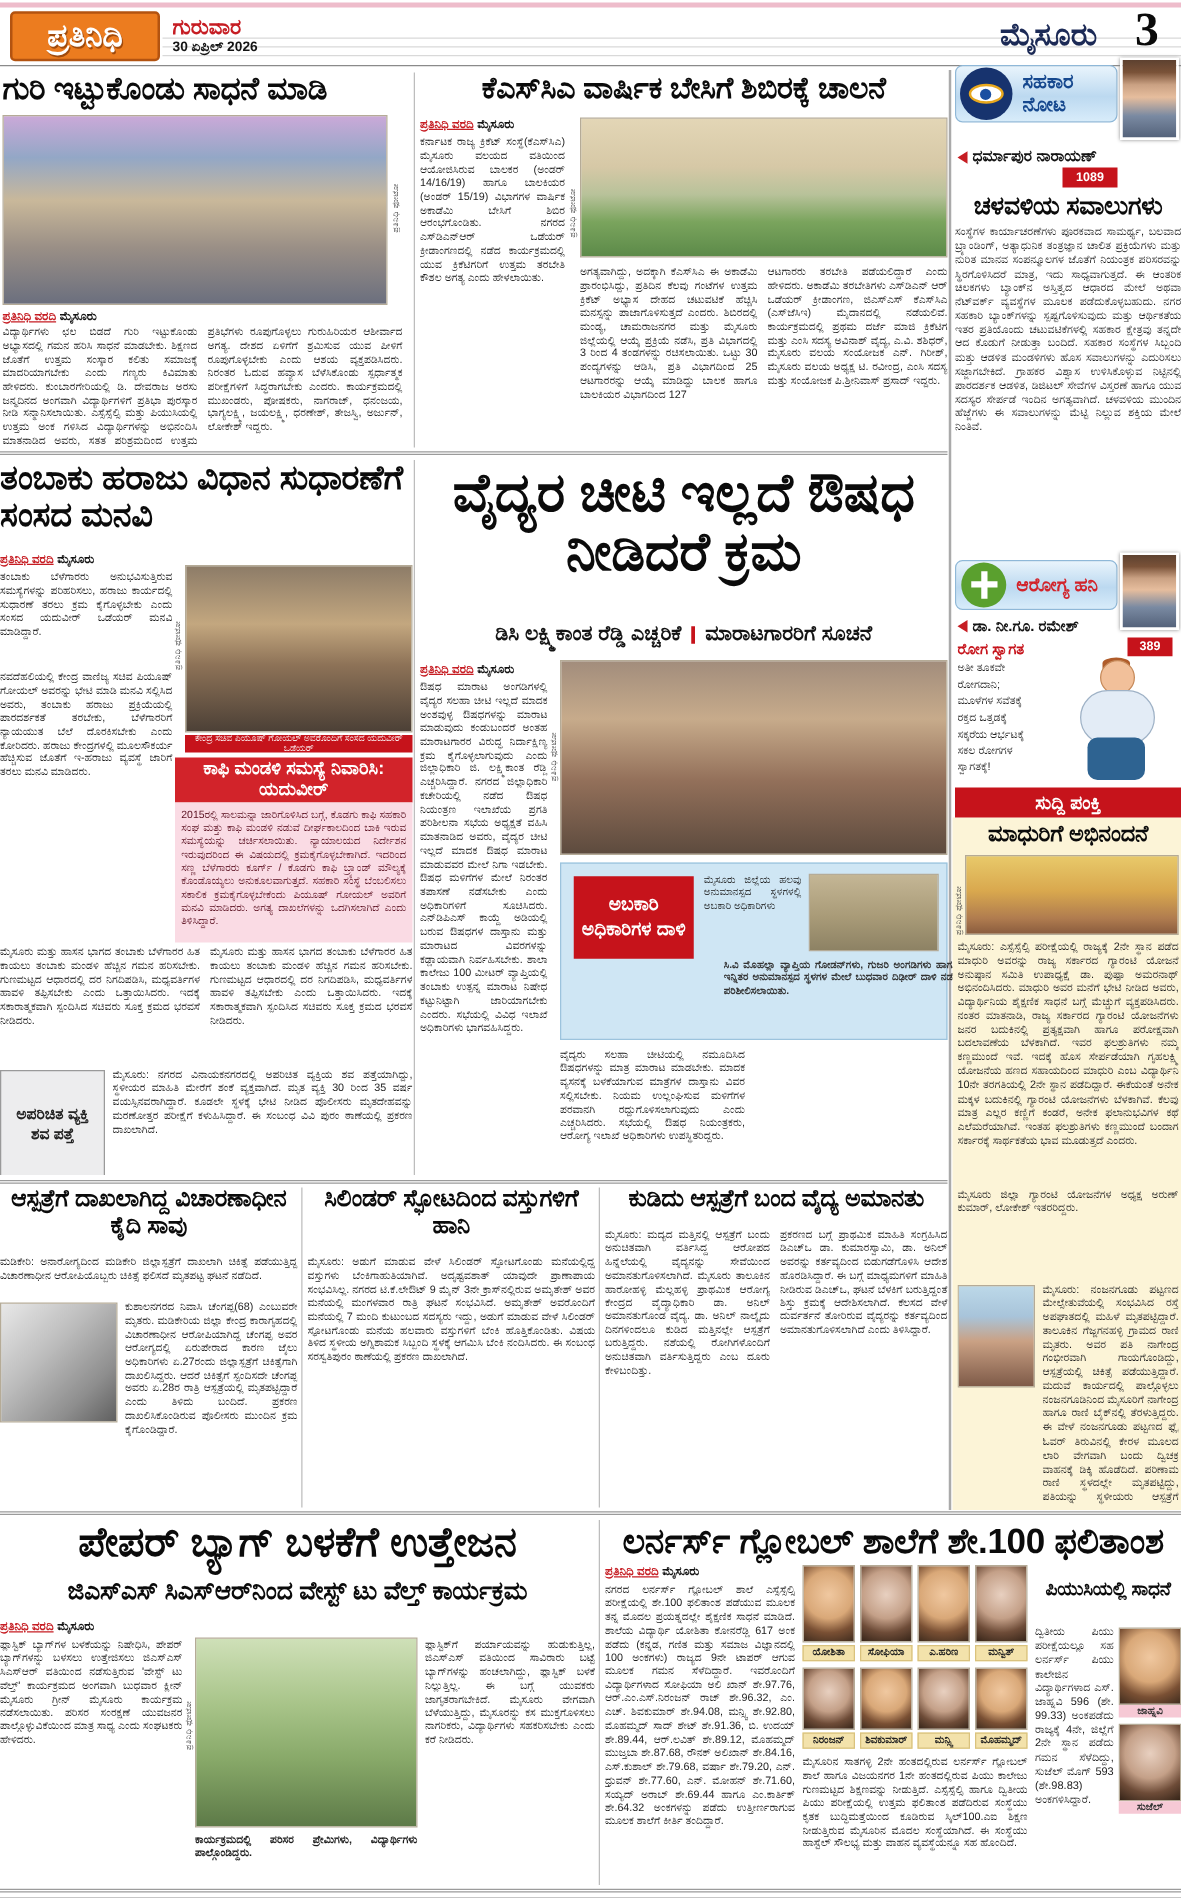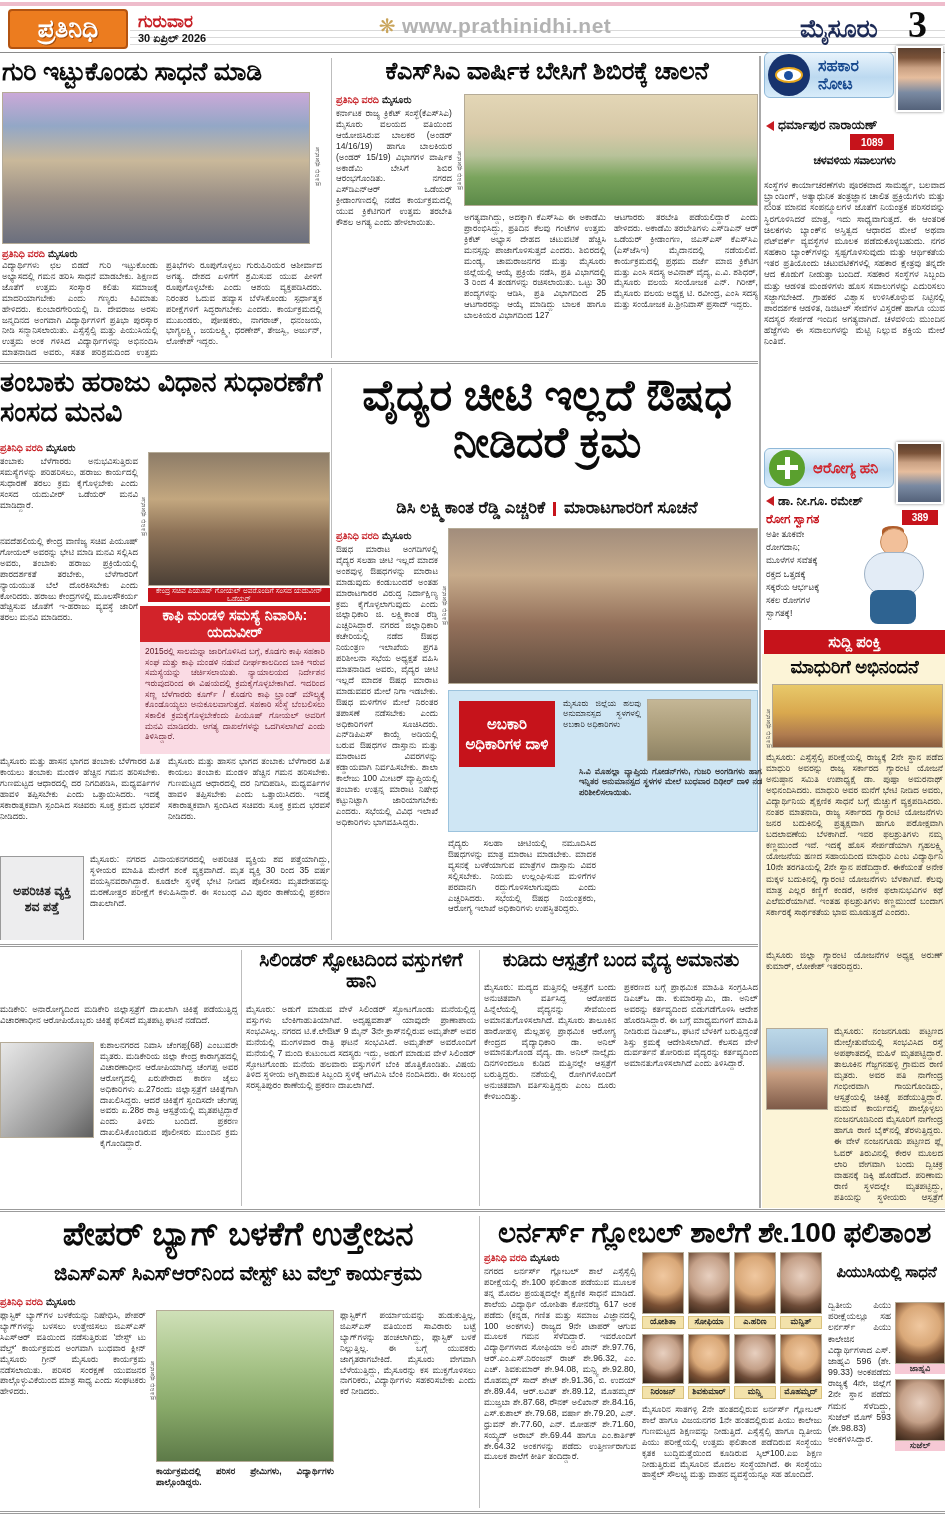--- a/index.html
+++ b/index.html
@@ -3,21 +3,21 @@
 <meta charset="utf-8">
 <style>
   html,body{margin:0;padding:0;background:#9a9a9a;}
   #canvas{position:relative;width:945px;height:1518px;background:#ffffff;
     font-family:"Liberation Sans","DejaVu Sans",sans-serif;color:#141414;overflow:hidden;}
   .abs{position:absolute;box-sizing:border-box;}
   .t{font-size:8.6px;line-height:1.27;text-align:justify;color:#1d1d1d;overflow:hidden;}
   .hl{font-weight:bold;color:#0b0b0b;line-height:1.1;letter-spacing:-0.2px;}
   .ctr{text-align:center;}
   .by{font-size:9.5px;font-weight:bold;}
-  .byp{color:#c61d23;} .byc{color:#141414;margin-left:3px;}
+  .byp{color:#c61d23;text-decoration:underline;} .byc{color:#141414;margin-left:3px;}
   .vrule{border-left:1px solid #bdbdbd;width:0;}
   .hrule{height:3px;border-top:1px solid #9b9b9b;border-bottom:1px solid #9b9b9b;}
   .thinline{height:0;border-top:1px solid #d9d9d9;}
   .vcred{writing-mode:vertical-rl;transform:rotate(180deg);font-size:6.3px;color:#444;letter-spacing:.5px;}
   
   .ph{background:#cfc6b4;border:1px solid #b5ab97;}
   .ph-award{background:linear-gradient(180deg,#caa9d8 0%,#93a7c6 22%,#c9b89a 45%,#9a8f86 70%,#6b6f7e 100%);}
   .ph-cricket{background:linear-gradient(180deg,#e3d6b6 0%,#d6c8a6 35%,#b8c29a 55%,#7aa45d 75%,#5c8a49 100%);}
   .ph-office{background:linear-gradient(180deg,#8d7c68 0%,#c3a77f 35%,#8d7257 60%,#4c4036 100%);}
   .ph-raid{background:linear-gradient(180deg,#a28d7c 0%,#c7ab8b 30%,#93705a 62%,#5d4b3e 100%);}
@@ -86,23 +86,20 @@
   <div class="abs thinline" style="left:130px;top:30px;width:815px;"></div>
   <div class="abs thinline" style="left:130px;top:37px;width:815px;"></div>
   <div class="abs thinline" style="left:130px;top:44px;width:815px;"></div>
   <div class="abs logo" style="left:8px;top:9px;width:120px;height:40px;">
     <span>ಪ್ರತಿನಿಧಿ</span>
   </div>
   <div class="abs" style="left:138px;top:12px;width:110px;">
     <div class="day">ಗುರುವಾರ</div>
     <div class="date">30 ಏಪ್ರಿಲ್ 2026</div>
   </div>
-  <div class="abs site" style="left:330px;top:14px;width:330px;text-align:center;">
-    <span class="siteicon">❋</span><span>www.prathinidhi.net</span>
-  </div>
   <div class="abs edition" style="left:800px;top:14px;">ಮೈಸೂರು</div>
   <div class="abs pagenum" style="left:908px;top:2px;">3</div>
   <div class="abs" style="left:0;top:52px;width:945px;height:0;border-top:1px solid #8a8a8a;"></div>
 
   <div class="abs" style="left:759px;top:56px;height:1152px;width:2px;border-left:1px solid #aaa;border-right:1px solid #aaa;"></div>
 
   <div class="abs hl" style="left:2px;top:58px;width:328px;font-size:25px;">ಗುರಿ ಇಟ್ಟುಕೊಂಡು ಸಾಧನೆ ಮಾಡಿ</div>
   <div class="abs ph ph-award" style="left:2px;top:92px;width:308px;height:152px;"></div>
   <div class="abs vcred" style="left:313px;top:96px;height:90px;">ಪ್ರತಿನಿಧಿ ಫೋಟೋ</div>
   <div class="abs by" style="left:2px;top:248px;">
@@ -154,20 +151,21 @@
   <div class="abs ph ph-raid" style="left:448px;top:528px;width:310px;height:156px;"></div>
   <div class="abs bluebox" style="left:448px;top:690px;width:310px;height:142px;">
     <div class="redlabel abs" style="left:10px;top:10px;width:96px;height:66px;">ಅಬಕಾರಿ ಅಧಿಕಾರಿಗಳ ದಾಳಿ</div>
     <div class="t abs" style="left:114px;top:8px;width:78px;height:126px;font-size:8.2px;">ಮೈಸೂರು ಜಿಲ್ಲೆಯ ಹಲವು ಅನುಮಾನಸ್ಪದ ಸ್ಥಳಗಳಲ್ಲಿ ಅಬಕಾರಿ ಅಧಿಕಾರಿಗಳು</div>
     <div class="ph ph-police abs" style="left:198px;top:8px;width:104px;height:62px;"></div>
     <div class="t abs" style="left:114px;top:76px;width:188px;height:60px;font-size:8.2px;font-weight:bold;color:#333;margin-left:16px;">ಸಿ.ವಿ ಮೊಹಲ್ಲಾ ವ್ಯಾಪ್ತಿಯ ಗೋಡನ್‌ಗಳು, ಗುಜರಿ ಅಂಗಡಿಗಳು ಹಾಗೂ ಇನ್ನಿತರ ಅನುಮಾನಸ್ಪದ ಸ್ಥಳಗಳ ಮೇಲೆ ಬುಧವಾರ ದಿಢೀರ್ ದಾಳಿ ನಡೆಸಿ ಪರಿಶೀಲಿಸಲಾಯಿತು.</div>
   </div>
   <div class="abs t" style="left:448px;top:838px;width:148px;height:102px;">ವೈದ್ಯರು ಸಲಹಾ ಚೀಟಿಯಲ್ಲಿ ನಮೂದಿಸಿದ ಔಷಧಗಳನ್ನು ಮಾತ್ರ ಮಾರಾಟ ಮಾಡಬೇಕು. ಮಾದಕ ವ್ಯಸನಕ್ಕೆ ಬಳಕೆಯಾಗುವ ಮಾತ್ರೆಗಳ ದಾಸ್ತಾನು ವಿವರ ಸಲ್ಲಿಸಬೇಕು. ನಿಯಮ ಉಲ್ಲಂಘಿಸುವ ಮಳಿಗೆಗಳ ಪರವಾನಗಿ ರದ್ದುಗೊಳಿಸಲಾಗುವುದು ಎಂದು ಎಚ್ಚರಿಸಿದರು. ಸಭೆಯಲ್ಲಿ ಔಷಧ ನಿಯಂತ್ರಕರು, ಆರೋಗ್ಯ ಇಲಾಖೆ ಅಧಿಕಾರಿಗಳು ಉಪಸ್ಥಿತರಿದ್ದರು.</div>
   <div class="abs hrule" style="left:0;top:944px;width:758px;"></div>
 
+  <div class="abs hl ctr" style="left:0;top:950px;width:238px;font-size:19px;">ಆಸ್ಪತ್ರೆಗೆ ದಾಖಲಾಗಿದ್ದ ವಿಚಾರಣಾಧೀನ ಕೈದಿ ಸಾವು</div>
   <div class="abs t" style="left:0;top:1004px;width:238px;height:34px;">ಮಡಿಕೇರಿ: ಅನಾರೋಗ್ಯದಿಂದ ಮಡಿಕೇರಿ ಜಿಲ್ಲಾಸ್ಪತ್ರೆಗೆ ದಾಖಲಾಗಿ ಚಿಕಿತ್ಸೆ ಪಡೆಯುತ್ತಿದ್ದ ವಿಚಾರಣಾಧೀನ ಆರೋಪಿಯೊಬ್ಬರು ಚಿಕಿತ್ಸೆ ಫಲಿಸದೆ ಮೃತಪಟ್ಟ ಘಟನೆ ನಡೆದಿದೆ.</div>
   <div class="abs" style="left:0;top:1040px;width:238px;height:166px;overflow:hidden;">
     <div class="ph ph-body floatph" style="width:92px;height:94px;"></div>
     <div class="t" style="height:166px;">ಕುಶಾಲನಗರದ ನಿವಾಸಿ ಚೆಂಗಪ್ಪ(68) ಎಂಬುವರೇ ಮೃತರು. ಮಡಿಕೇರಿಯ ಜಿಲ್ಲಾ ಕೇಂದ್ರ ಕಾರಾಗೃಹದಲ್ಲಿ ವಿಚಾರಣಾಧೀನ ಆರೋಪಿಯಾಗಿದ್ದ ಚೆಂಗಪ್ಪ ಅವರ ಆರೋಗ್ಯದಲ್ಲಿ ಏರುಪೇರಾದ ಕಾರಣ ಜೈಲು ಅಧಿಕಾರಿಗಳು ಏ.27ರಂದು ಜಿಲ್ಲಾಸ್ಪತ್ರೆಗೆ ಚಿಕಿತ್ಸೆಗಾಗಿ ದಾಖಲಿಸಿದ್ದರು. ಆದರೆ ಚಿಕಿತ್ಸೆಗೆ ಸ್ಪಂದಿಸದೇ ಚೆಂಗಪ್ಪ ಅವರು ಏ.28ರ ರಾತ್ರಿ ಆಸ್ಪತ್ರೆಯಲ್ಲಿ ಮೃತಪಟ್ಟಿದ್ದಾರೆ ಎಂದು ತಿಳಿದು ಬಂದಿದೆ. ಪ್ರಕರಣ ದಾಖಲಿಸಿಕೊಂಡಿರುವ ಪೊಲೀಸರು ಮುಂದಿನ ಕ್ರಮ ಕೈಗೊಂಡಿದ್ದಾರೆ.</div>
   </div>
   <div class="abs vrule" style="left:241px;top:950px;height:256px;"></div>
 
   <div class="abs hl ctr" style="left:246px;top:950px;width:230px;font-size:19px;">ಸಿಲಿಂಡರ್ ಸ್ಫೋಟದಿಂದ ವಸ್ತುಗಳಿಗೆ ಹಾನಿ</div>
   <div class="abs t" style="left:246px;top:1004px;width:230px;height:200px;">ಮೈಸೂರು: ಅಡುಗೆ ಮಾಡುವ ವೇಳೆ ಸಿಲಿಂಡರ್ ಸ್ಫೋಟಗೊಂಡು ಮನೆಯಲ್ಲಿದ್ದ ವಸ್ತುಗಳು ಬೆಂಕಿಗಾಹುತಿಯಾಗಿವೆ. ಅದೃಷ್ಟವಶಾತ್ ಯಾವುದೇ ಪ್ರಾಣಾಪಾಯ ಸಂಭವಿಸಿಲ್ಲ. ನಗರದ ಟಿ.ಕೆ.ಲೇಔಟ್ 9 ಮೈನ್ 3ನೇ ಕ್ರಾಸ್‌ನಲ್ಲಿರುವ ಅಮೃತೇಶ್ ಅವರ ಮನೆಯಲ್ಲಿ ಮಂಗಳವಾರ ರಾತ್ರಿ ಘಟನೆ ಸಂಭವಿಸಿದೆ. ಅಮೃತೇಶ್ ಅವರೊಂದಿಗೆ ಮನೆಯಲ್ಲಿ 7 ಮಂದಿ ಕುಟುಂಬದ ಸದಸ್ಯರು ಇದ್ದು, ಅಡುಗೆ ಮಾಡುವ ವೇಳೆ ಸಿಲಿಂಡರ್ ಸ್ಫೋಟಗೊಂಡು ಮನೆಯ ಹಲವಾರು ವಸ್ತುಗಳಿಗೆ ಬೆಂಕಿ ಹೊತ್ತಿಕೊಂಡಿತು. ವಿಷಯ ತಿಳಿದ ಸ್ಥಳೀಯ ಅಗ್ನಿಶಾಮಕ ಸಿಬ್ಬಂದಿ ಸ್ಥಳಕ್ಕೆ ಆಗಮಿಸಿ ಬೆಂಕಿ ನಂದಿಸಿದರು. ಈ ಸಂಬಂಧ ಸರಸ್ವತಿಪುರಂ ಠಾಣೆಯಲ್ಲಿ ಪ್ರಕರಣ ದಾಖಲಾಗಿದೆ.</div>
   <div class="abs vrule" style="left:479px;top:950px;height:256px;"></div>
@@ -232,21 +230,21 @@
         <span class="p"></span>
       </span>
     <span class="banner-title" style="font-size:16px;">ಸಹಕಾರ ನೋಟ</span>
   </div>
   <div class="abs portrait" style="left:896px;top:46px;width:47px;height:66px;"></div>
   <div class="abs author" style="left:766px;top:118px;">
     <span class="tri"></span>
     <span>ಧರ್ಮಾಪುರ ನಾರಾಯಣ್</span>
   </div>
   <div class="abs badge" style="left:850px;top:134px;width:44px;height:16px;">1089</div>
-  <div class="abs hl ctr" style="left:764px;top:154px;width:181px;font-size:11px;">ಚಳವಳಿಯ ಸವಾಲುಗಳು</div>
+  <div class="abs hl ctr" style="left:764px;top:154px;width:181px;font-size:20px;">ಚಳವಳಿಯ ಸವಾಲುಗಳು</div>
   <div class="abs t" style="left:764px;top:180px;width:181px;height:262px;font-size:8.8px;">ಸಂಸ್ಥೆಗಳ ಕಾರ್ಯಾಚರಣೆಗಳು ಪೂರಕವಾದ ಸಾಮರ್ಥ್ಯ, ಬಲವಾದ ಬ್ರ್ಯಾಂಡಿಂಗ್, ಅತ್ಯಾಧುನಿಕ ತಂತ್ರಜ್ಞಾನ ಚಾಲಿತ ಪ್ರಕ್ರಿಯೆಗಳು ಮತ್ತು ನುರಿತ ಮಾನವ ಸಂಪನ್ಮೂಲಗಳ ಜೊತೆಗೆ ನಿಯಂತ್ರಕ ಪರಿಸರವನ್ನು ಸ್ಥಿರಗೊಳಿಸಿದರೆ ಮಾತ್ರ, ಇದು ಸಾಧ್ಯವಾಗುತ್ತದೆ. ಈ ಆಂತರಿಕ ಚಿಲಕಗಳು ಬ್ಯಾಂಕ್‌ನ ಅಸ್ತಿತ್ವದ ಆಧಾರದ ಮೇಲೆ ಅಥವಾ ನೆಟ್‌ವರ್ಕ್ ವ್ಯವಸ್ಥೆಗಳ ಮೂಲಕ ಪಡೆದುಕೊಳ್ಳಬಹುದು. ನಗರ ಸಹಕಾರಿ ಬ್ಯಾಂಕ್‌ಗಳನ್ನು ಸ್ಪಷ್ಟಗೊಳಿಸುವುದು ಮತ್ತು ಆರ್ಥಿಕತೆಯ ಇತರ ಪ್ರತಿಯೊಂದು ಚಟುವಟಿಕೆಗಳಲ್ಲಿ ಸಹಕಾರ ಕ್ಷೇತ್ರವು ತನ್ನದೇ ಆದ ಕೊಡುಗೆ ನೀಡುತ್ತಾ ಬಂದಿದೆ. ಸಹಕಾರ ಸಂಸ್ಥೆಗಳ ಸಿಬ್ಬಂದಿ ಮತ್ತು ಆಡಳಿತ ಮಂಡಳಿಗಳು ಹೊಸ ಸವಾಲುಗಳನ್ನು ಎದುರಿಸಲು ಸಜ್ಜಾಗಬೇಕಿದೆ. ಗ್ರಾಹಕರ ವಿಶ್ವಾಸ ಉಳಿಸಿಕೊಳ್ಳುವ ನಿಟ್ಟಿನಲ್ಲಿ ಪಾರದರ್ಶಕ ಆಡಳಿತ, ಡಿಜಿಟಲ್ ಸೇವೆಗಳ ವಿಸ್ತರಣೆ ಹಾಗೂ ಯುವ ಸದಸ್ಯರ ಸೇರ್ಪಡೆ ಇಂದಿನ ಅಗತ್ಯವಾಗಿದೆ. ಚಳವಳಿಯ ಮುಂದಿನ ಹೆಜ್ಜೆಗಳು ಈ ಸವಾಲುಗಳನ್ನು ಮೆಟ್ಟಿ ನಿಲ್ಲುವ ಶಕ್ತಿಯ ಮೇಲೆ ನಿಂತಿವೆ.</div>
 
   <div class="abs banner-blue" style="left:764px;top:448px;width:130px;height:40px;">
     <span class="dropicon">
         <span class="v"></span>
         <span class="h"></span>
       </span>
     <span class="banner-title2" style="font-size:15px;">ಆರೋಗ್ಯ ಹನಿ</span>
   </div>
   <div class="abs portrait" style="left:896px;top:442px;width:47px;height:62px;"></div>

